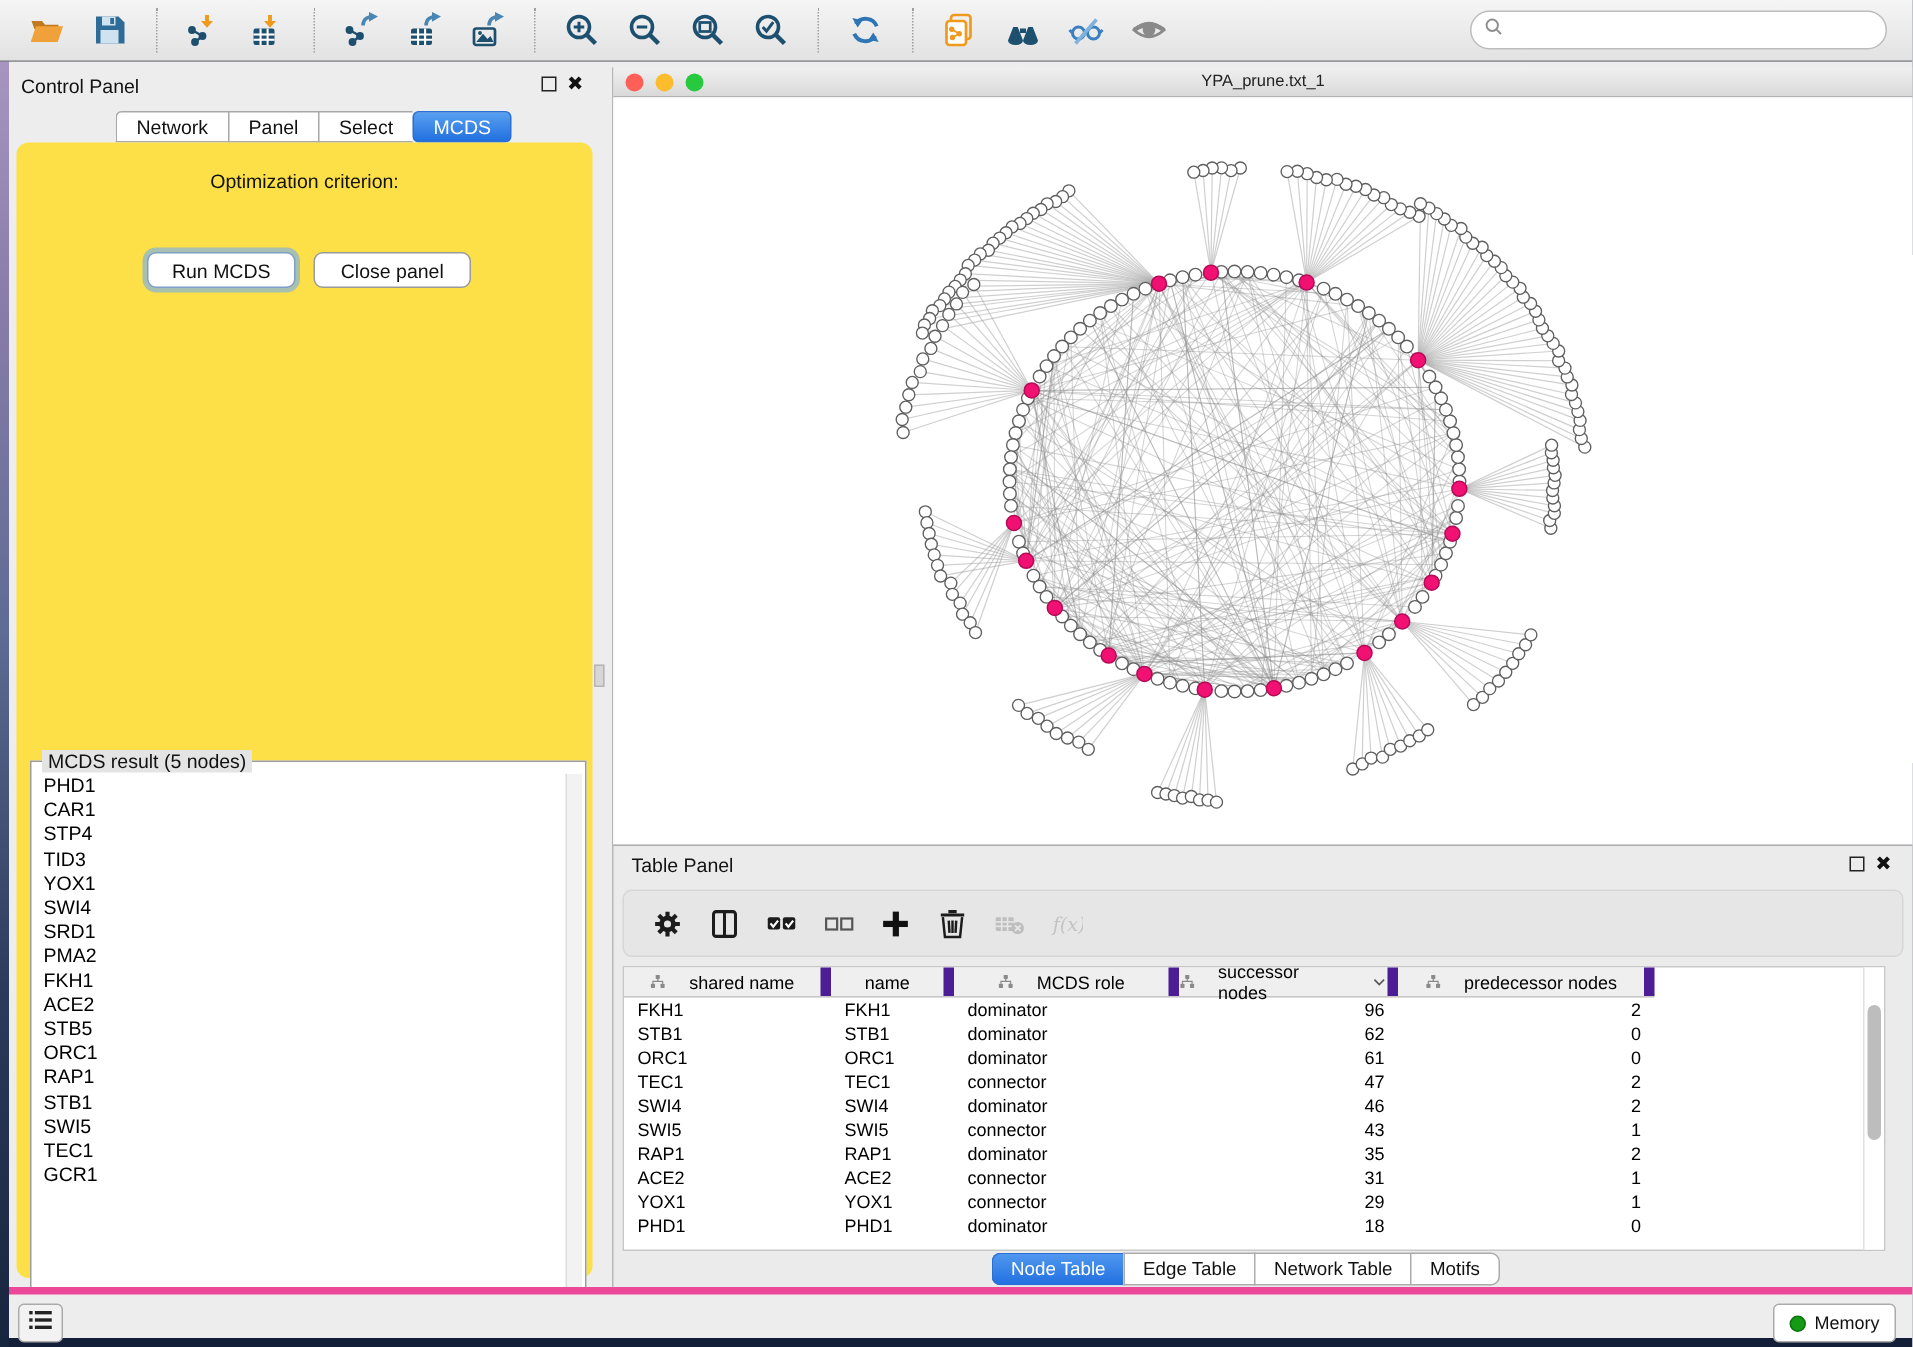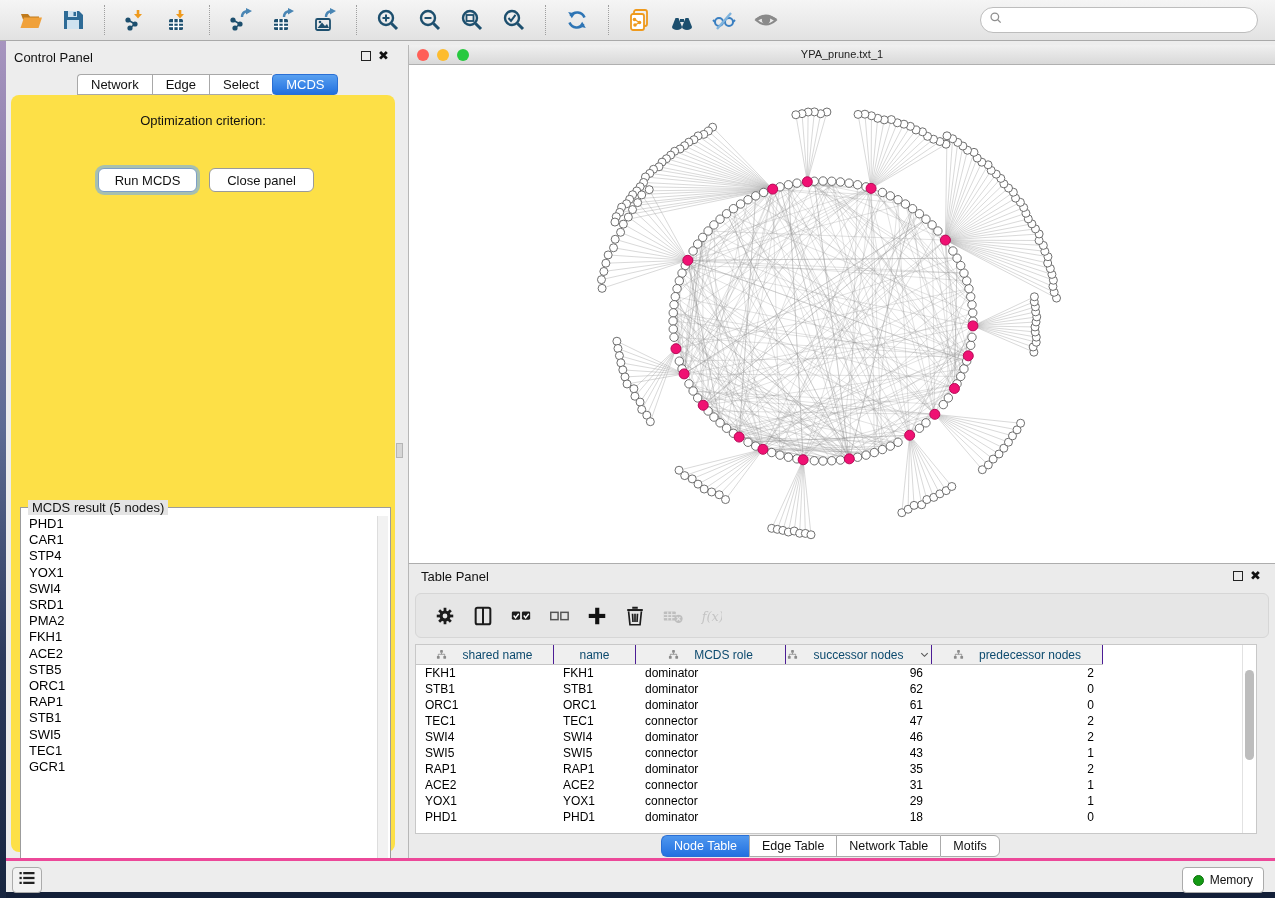--- a/index.html
+++ b/index.html
@@ -62,36 +62,36 @@
   .net-content{position:absolute;left:0;top:20px;width:867px;height:498px;background:#ffffff;}
   
   .tpanel{position:absolute;left:408px;top:563px;width:867px;height:295px;background:#ebebeb;border-top:1px solid #adadad;border-left:1px solid #b7b7b7;}
   .tp-toolbar{position:absolute;left:6px;top:29px;width:854px;height:45px;background:#e6e6e6;
     border:1px solid #d6d6d6;border-radius:6px;display:flex;align-items:center;padding-left:16px;}
   .tp-btn{width:26px;height:26px;margin-right:12px;display:flex;align-items:center;justify-content:center;cursor:pointer;}
   .tp-btn svg{width:22px;height:22px;}
   .tp-btn.disabled{opacity:.45;cursor:default;}
   .tbl{position:absolute;left:6px;top:80px;width:842px;height:190px;background:#fff;border:1px solid #c8c8c8;}
   .tbl-head{display:flex;height:20px;border-bottom:1px solid #c6c6c6;background:#efefef;width:687px;}
-  .th{display:flex;align-items:center;justify-content:center;gap:15px;font-size:12px;color:#0c4a6e;
-    border-right:1px solid #4c1d95;height:100%;cursor:pointer;}
+  .th{display:flex;align-items:center;justify-content:center;gap:15px;font-size:12px;color:#000000;
+    border-right:7px solid #4c1d95;height:100%;cursor:pointer;}
   .tr{display:flex;height:16px;align-items:center;cursor:default;}
   .td{font-size:12px;color:#000;white-space:nowrap;overflow:hidden;height:16px;line-height:16px;}
   .td.l{padding-left:9px;text-align:left;}
   .td.r{padding-right:9px;text-align:right;}
   .tbl-scroll{position:absolute;right:0;top:0;width:14px;height:188px;background:#fff;border-left:1px solid #e2e2e2;}
   .tbl-thumb{position:absolute;left:2px;top:25px;width:9px;height:90px;background:#bdbdbd;border-radius:5px;}
   .bottom-tabs{position:absolute;left:252px;top:271px;display:flex;}
   .btab{height:22px;padding:0 12px;background:#fff;border:1px solid #ababab;border-right:none;
     font-size:12.5px;color:#111;display:flex;align-items:center;cursor:pointer;}
   .btab:first-child{border-radius:6px 0 0 6px;}
   .btab:last-child{border-right:1px solid #ababab;border-radius:0 6px 6px 0;padding-left:12px;}
   .btab.active{background:linear-gradient(180deg,#4f97ee,#2271e1);color:#fff;border-color:#2a6fd4;}
   
-  .statusbar{position:absolute;left:6px;top:858px;width:1269px;height:34px;background:#ededed;border-top:3px solid #ec4899;}
+  .statusbar{position:absolute;left:6px;top:858px;width:1269px;height:34px;background:#ededed;border-top:5px solid #ec4899;}
   .list-btn{position:absolute;left:6px;top:6px;width:30px;height:26px;background:#f2f2f2;border:1px solid #ababab;
     border-radius:4px;display:flex;align-items:center;justify-content:center;cursor:pointer;}
   .mem-btn{position:absolute;right:11px;top:6px;height:26px;padding:0 10px;background:#fff;border:1px solid #ababab;
     border-radius:4px;display:flex;align-items:center;gap:6px;font-size:12px;color:#111;cursor:pointer;}
   .mem-dot{width:11px;height:11px;border-radius:50%;background:#149a14;border:1px solid #0c720c;}
 </style>
 </head>
 <body>
 
 <div class="screen">
@@ -307,34 +307,35 @@
   </div>
 
   <div class="cpanel">
     <div class="panel-title">Control Panel</div>
     <div class="wbtns" style="left:355px;">
       <span class="float-ic"></span>
       <span class="close-ic">✖</span>
     </div>
     <div class="cp-tabs" id="cp-tabs">
         <div class="cp-tab">Network</div>
-        <div class="cp-tab">Edge</div>
+        <div class="cp-tab">Panel</div>
         <div class="cp-tab">Select</div>
         <div class="cp-tab active">MCDS</div>
       </div>
     <div class="cp-inner">
       <div class="opt-label">Optimization criterion:</div>
       <div class="btn focusring" style="left:87px;top:73px;width:99px;">Run MCDS</div>
       <div class="btn" style="left:198px;top:73px;width:105px;">Close panel</div>
       <div class="groupbox">
         <div class="legend">MCDS result (5 nodes)</div>
         <div class="mcds-list" id="mcds-list">
             <div class="mcds-item">PHD1</div>
             <div class="mcds-item">CAR1</div>
             <div class="mcds-item">STP4</div>
+            <div class="mcds-item">TID3</div>
             <div class="mcds-item">YOX1</div>
             <div class="mcds-item">SWI4</div>
             <div class="mcds-item">SRD1</div>
             <div class="mcds-item">PMA2</div>
             <div class="mcds-item">FKH1</div>
             <div class="mcds-item">ACE2</div>
             <div class="mcds-item">STB5</div>
             <div class="mcds-item">ORC1</div>
             <div class="mcds-item">RAP1</div>
             <div class="mcds-item">STB1</div>

